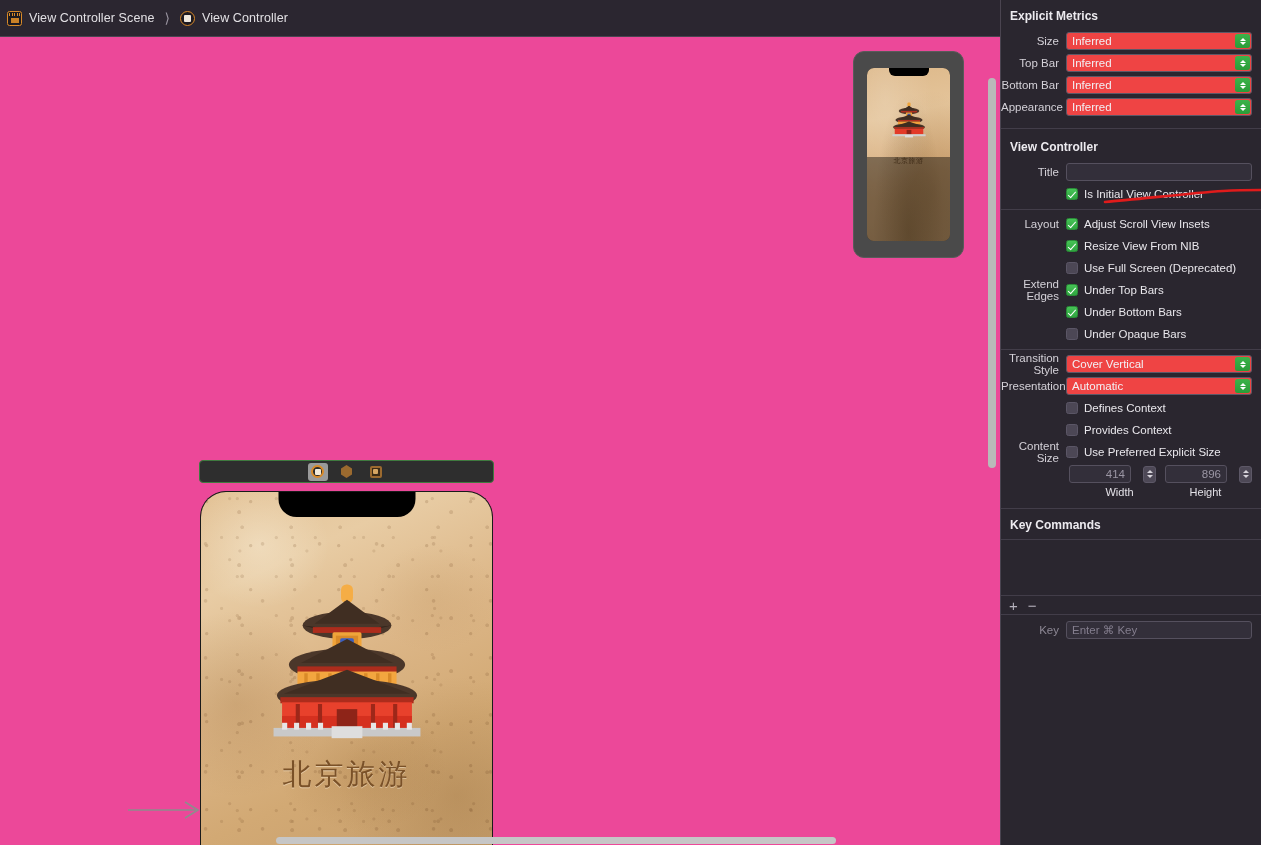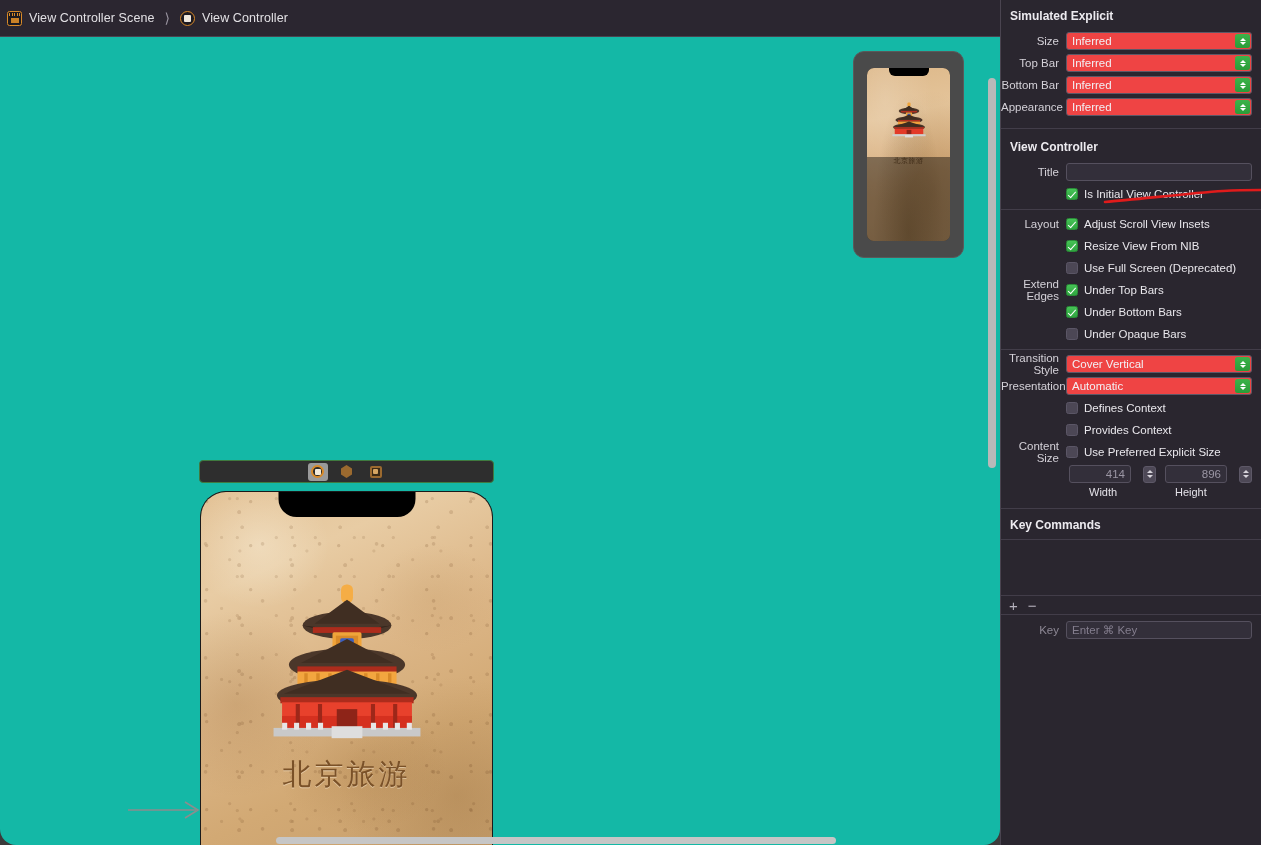--- a/index.html
+++ b/index.html
@@ -5,21 +5,21 @@
   * { box-sizing: border-box; margin: 0; padding: 0; }
   html, body {
     width: 1261px; height: 845px;
     background: #3b3b3b;
     font-family: "Liberation Sans", sans-serif;
     overflow: hidden;
   }
   .app { position: relative; width: 1261px; height: 845px; display: flex; }
 
   
-  .canvas-col { position: relative; width: 1000px; height: 845px; background: #14b8a6; border-radius: 16px; }
+  .canvas-col { position: relative; width: 1000px; height: 845px; background: #ec4899; }
 
   .breadcrumb-bar {
     position: absolute; top: 0; left: 0; width: 1000px; height: 37px;
     background: #2b2630;
     border-bottom: 1px solid #4a4450;
     display: flex; align-items: center; padding-left: 7px; gap: 6px;
   }
   .bc-item { display: flex; align-items: center; gap: 7px; }
   .bc-label { font-size: 12.5px; color: #e2e0e4; letter-spacing: .1px; }
   .bc-sep { font-size: 14px; color: #9a94a0; margin: 0 4px; }
@@ -201,21 +201,21 @@
     padding-right: 5px; color: #9b96a4; font-size: 11.5px;
   }
   .stepper {
     width: 13px; height: 17px; background: #4d4856; border: 1px solid #5d5867;
     border-radius: 3px; margin-left: 3px; flex: none;
     display: flex; flex-direction: column; align-items: center; justify-content: center; gap: 2px;
   }
   .st-up { width: 0; height: 0; border-left: 3px solid transparent; border-right: 3px solid transparent; border-bottom: 3.2px solid #d7d4db; }
   .st-dn { width: 0; height: 0; border-left: 3px solid transparent; border-right: 3px solid transparent; border-top: 3.2px solid #d7d4db; }
   .cap-row { display: flex; padding-left: 88px; padding-right: 9px; gap: 9px; margin-top: 1px; }
-  .cap { flex: 1; text-align: left; font-size: 11px; color: #e4e2e8; padding-right: 16px; }
+  .cap { flex: 1; text-align: center; font-size: 11px; color: #e4e2e8; padding-right: 16px; }
 
   .kc-list { height: 57px; background: #2a262f; border-top: 1px solid #423d49; border-bottom: 1px solid #423d49; }
   .kc-bar { height: 19px; display: flex; align-items: center; gap: 10px; padding-left: 8px; border-bottom: 1px solid #423d49; }
   .kc-btn { font-size: 15px; color: #b6b2bd; line-height: 1; }
 
   
   .annot { position: absolute; left: 0; top: 0; width: 261px; height: 845px; pointer-events: none; z-index: 30; }
 </style>
 </head>
 <body>
@@ -339,21 +339,21 @@
         <div class="dev-title">北京旅游</div>
       </div>
     </div>
 
     <div class="vscroll"></div>
     <div class="hscroll"></div>
   </div>
 
   <div class="inspector">
 
-    <div class="sect-head">Simulated Explicit</div>
+    <div class="sect-head">Explicit Metrics</div>
 
     <div class="row">
       <span class="row-lbl">Size</span>
       <div class="popup">
         <span>Inferred</span>
         <span class="popup-arrows">
             <i class="ar-up"></i>
             <i class="ar-dn"></i>
           </span>
       </div>

